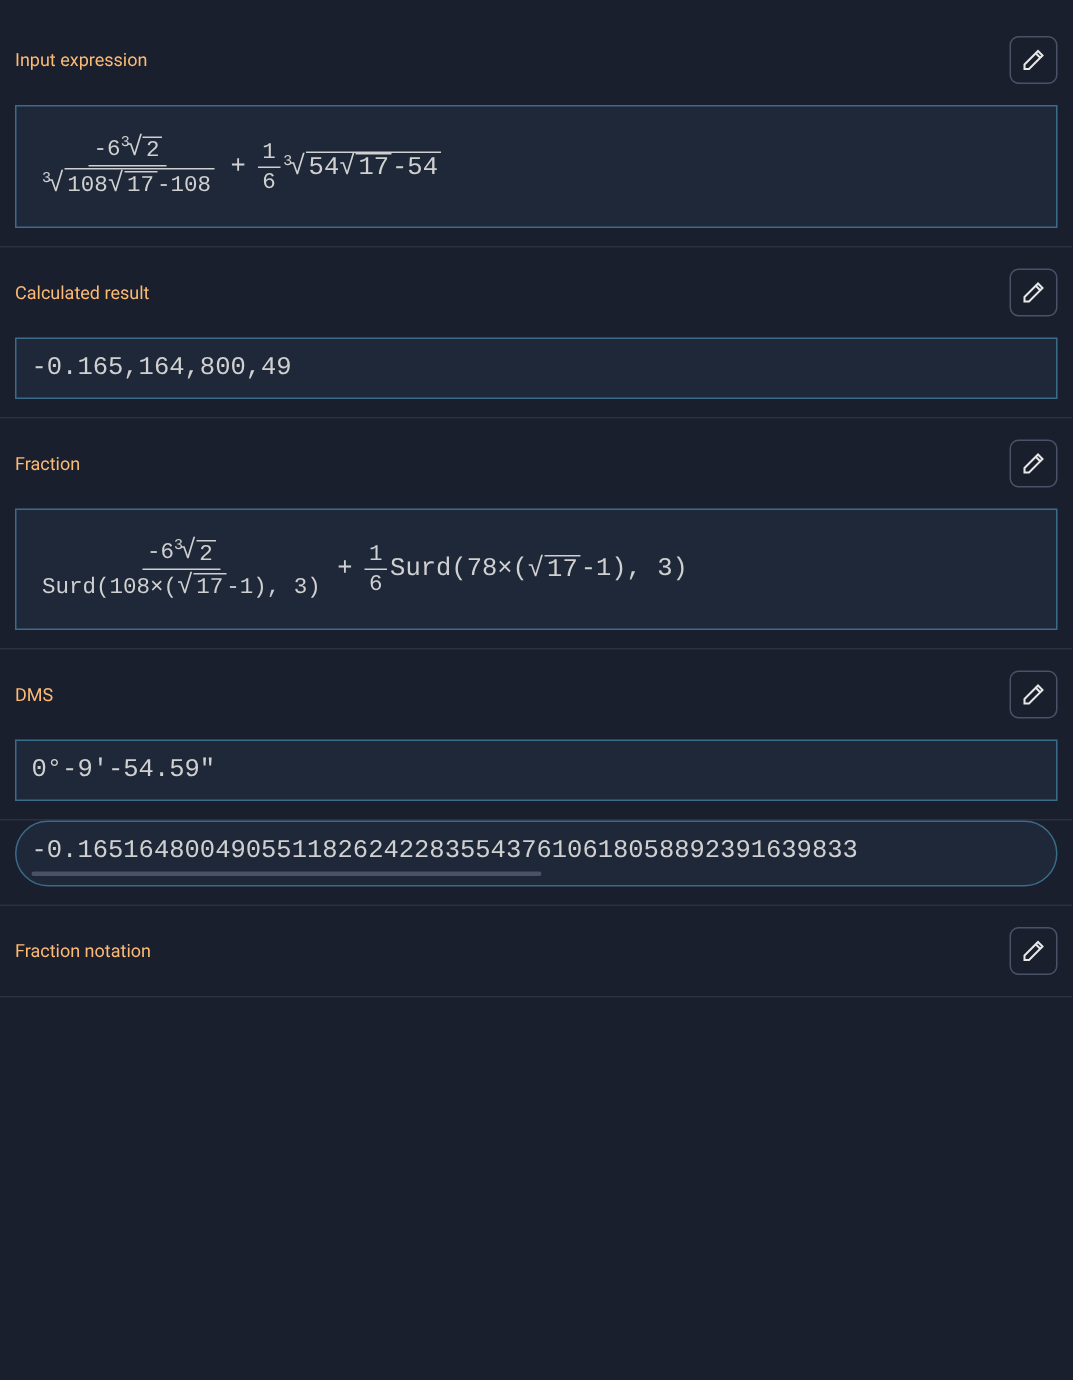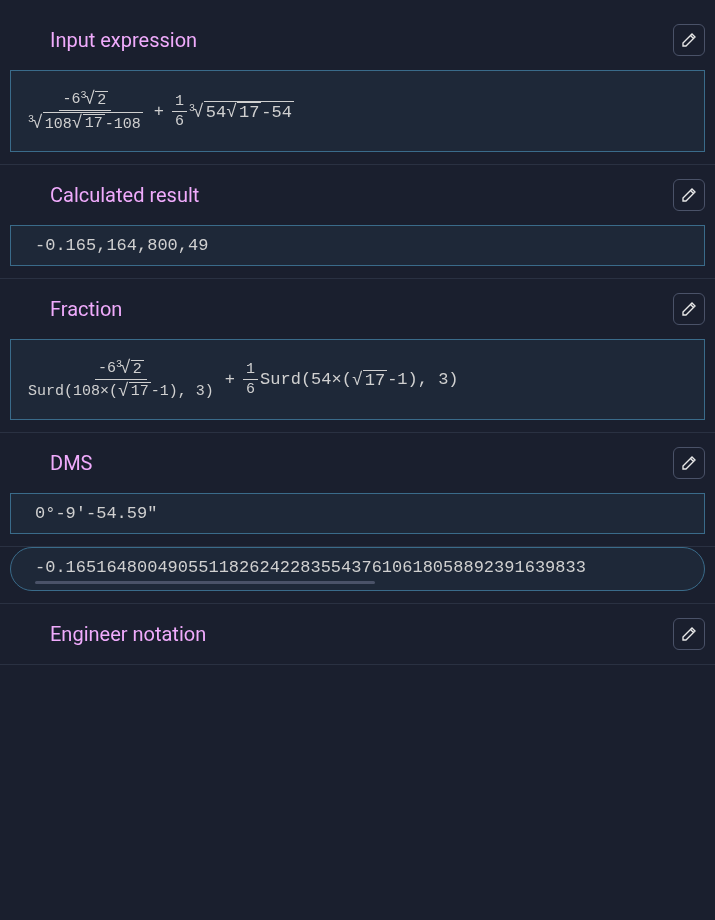--- a/index.html
+++ b/index.html
@@ -15,24 +15,23 @@
 .section {
   border-bottom: 1px solid #2a3142;
 }
 .section-header {
   display: flex;
   justify-content: space-between;
   align-items: center;
   padding: 14px 10px 14px 10px;
 }
 .section-title {
-  font-size: 20px;
+  font-size: 12px;
   font-weight: 400;
-  color: #f0abfc;
-  margin-left: 40px;
+  color: #fdba74;
 }
 .edit-btn {
   width: 32px;
   height: 32px;
   border: 1.5px solid #4a5268;
   border-radius: 6px;
   background: transparent;
   display: flex;
   align-items: center;
   justify-content: center;
@@ -40,21 +39,21 @@
 }
 .edit-btn svg {
   width: 18px;
   height: 18px;
   stroke: #e8e8e8;
   stroke-width: 1.8;
   fill: none;
 }
 .result-box {
   margin: 0 10px 12px 10px;
-  padding: 10px 24px;
+  padding: 10px 10px;
   border: 1px solid #3a6b8a;
   background: #1e2838;
   font-family: "Courier New", monospace;
   font-size: 17px;
   color: #d0d0d0;
   overflow-x: auto;
   white-space: nowrap;
 }
 .result-box.tall {
   padding: 18px 12px;
@@ -220,21 +219,21 @@
                 <span class="under">17</span>
               </span>
               <span>-1), 3)</span>
           </span>
         </span>
         <span class="plus">+</span>
         <span class="frac">
           <span class="num">1</span>
           <span class="den">6</span>
         </span>
-        <span>Surd(54×(</span>
+        <span>Surd(78×(</span>
           <span class="sqrt">
             <span class="radical">√</span>
             <span class="under">17</span>
           </span>
           <span>-1), 3)</span>
       </span>
     </div>
   </div>
 
   <div class="section">
@@ -252,21 +251,21 @@
   <div class="section">
     <div class="result-box" style="padding-bottom:6px;border-radius:22px;">
       <span>-0.165164800490551182624228355437610618058892391639833</span>
       <div class="scroll-hint"></div>
     </div>
   </div>
 
 
   <div class="section">
     <div class="section-header">
-      <div class="section-title">Engineer notation</div>
+      <div class="section-title">Fraction notation</div>
       <button class="edit-btn">
         <svg viewBox="0 0 24 24">
             <path d="M4 16 L14 6 L18 10 L8 20 L4 20 Z M14 6 L16 4 L20 8 L18 10"></path>
           </svg>
       </button>
     </div>
   </div>
 
 </div>
 

